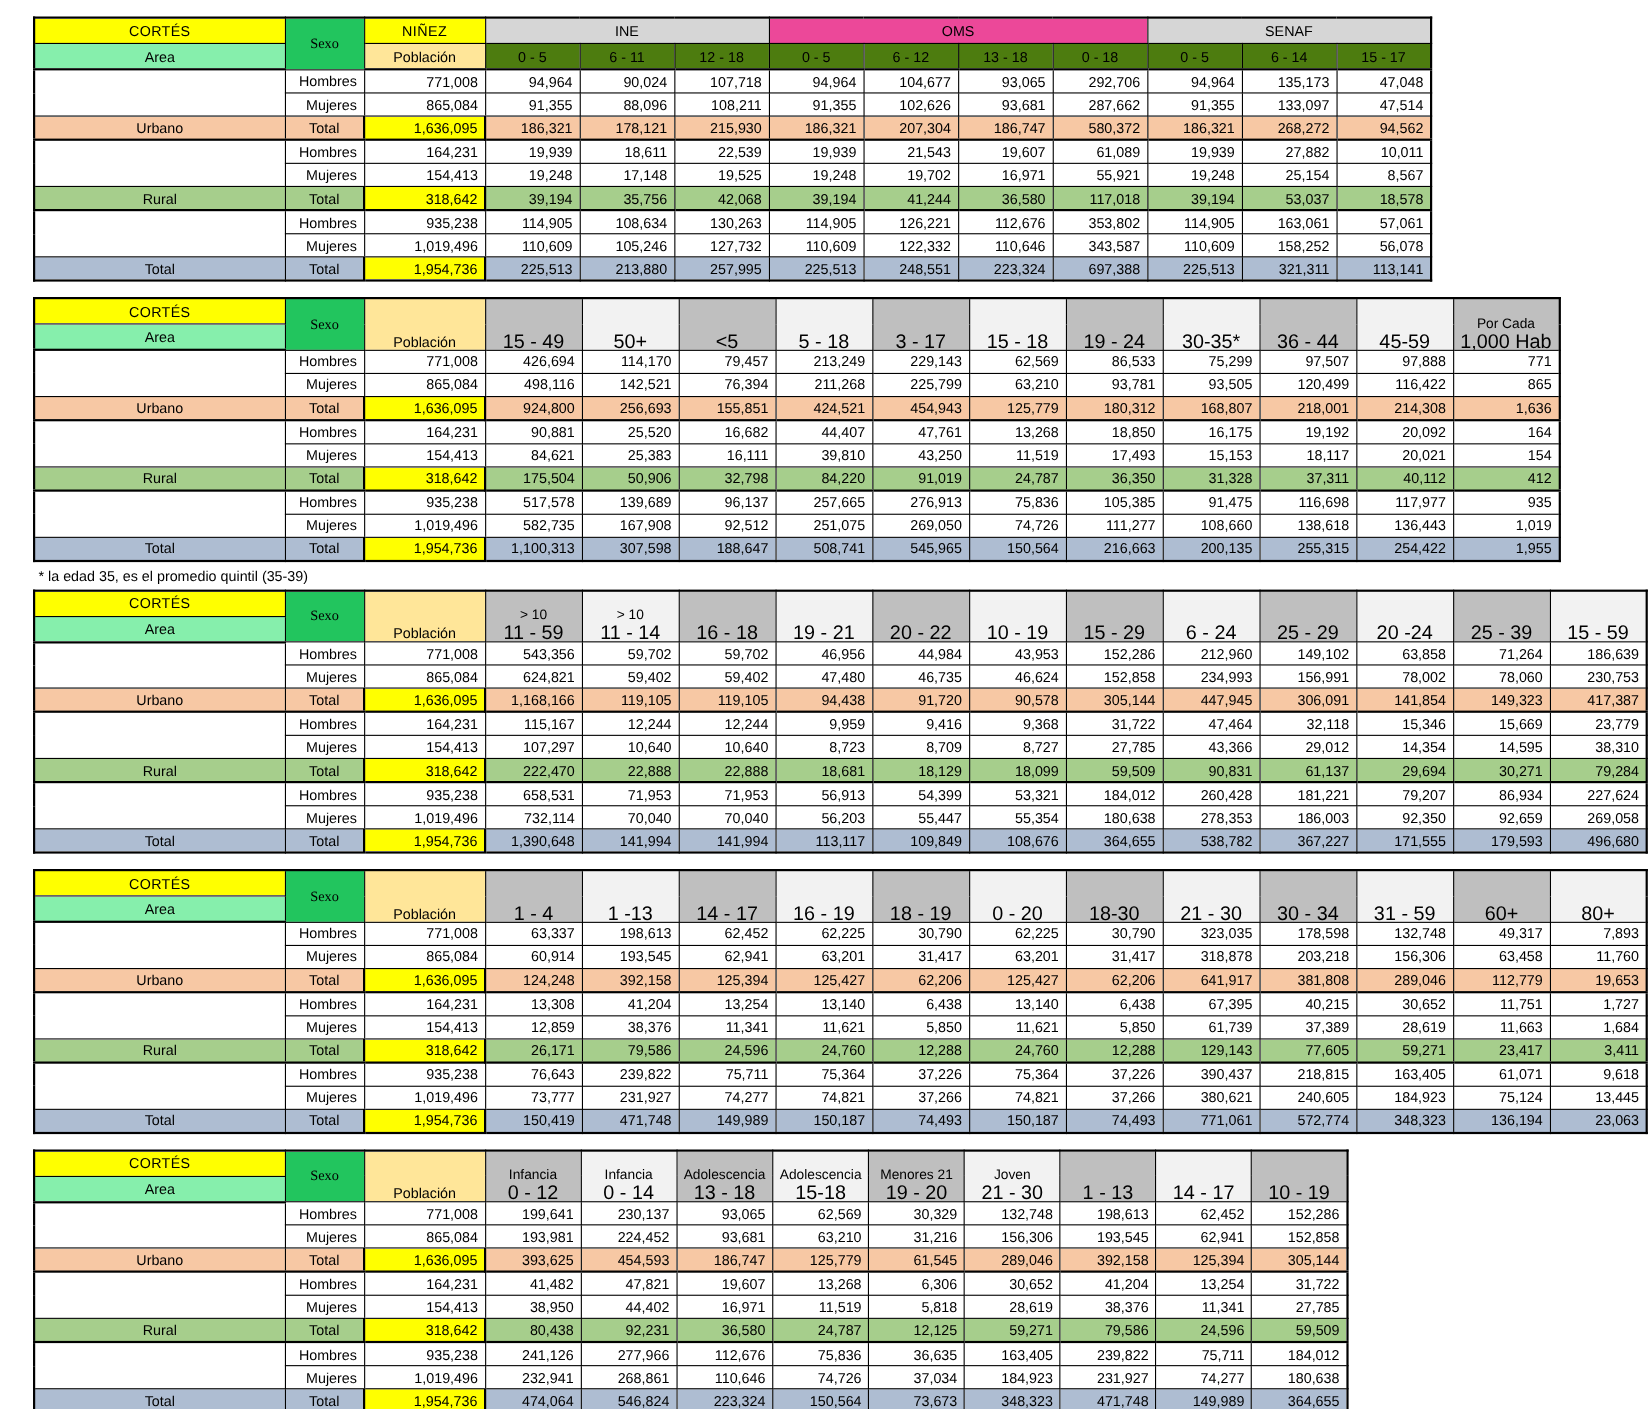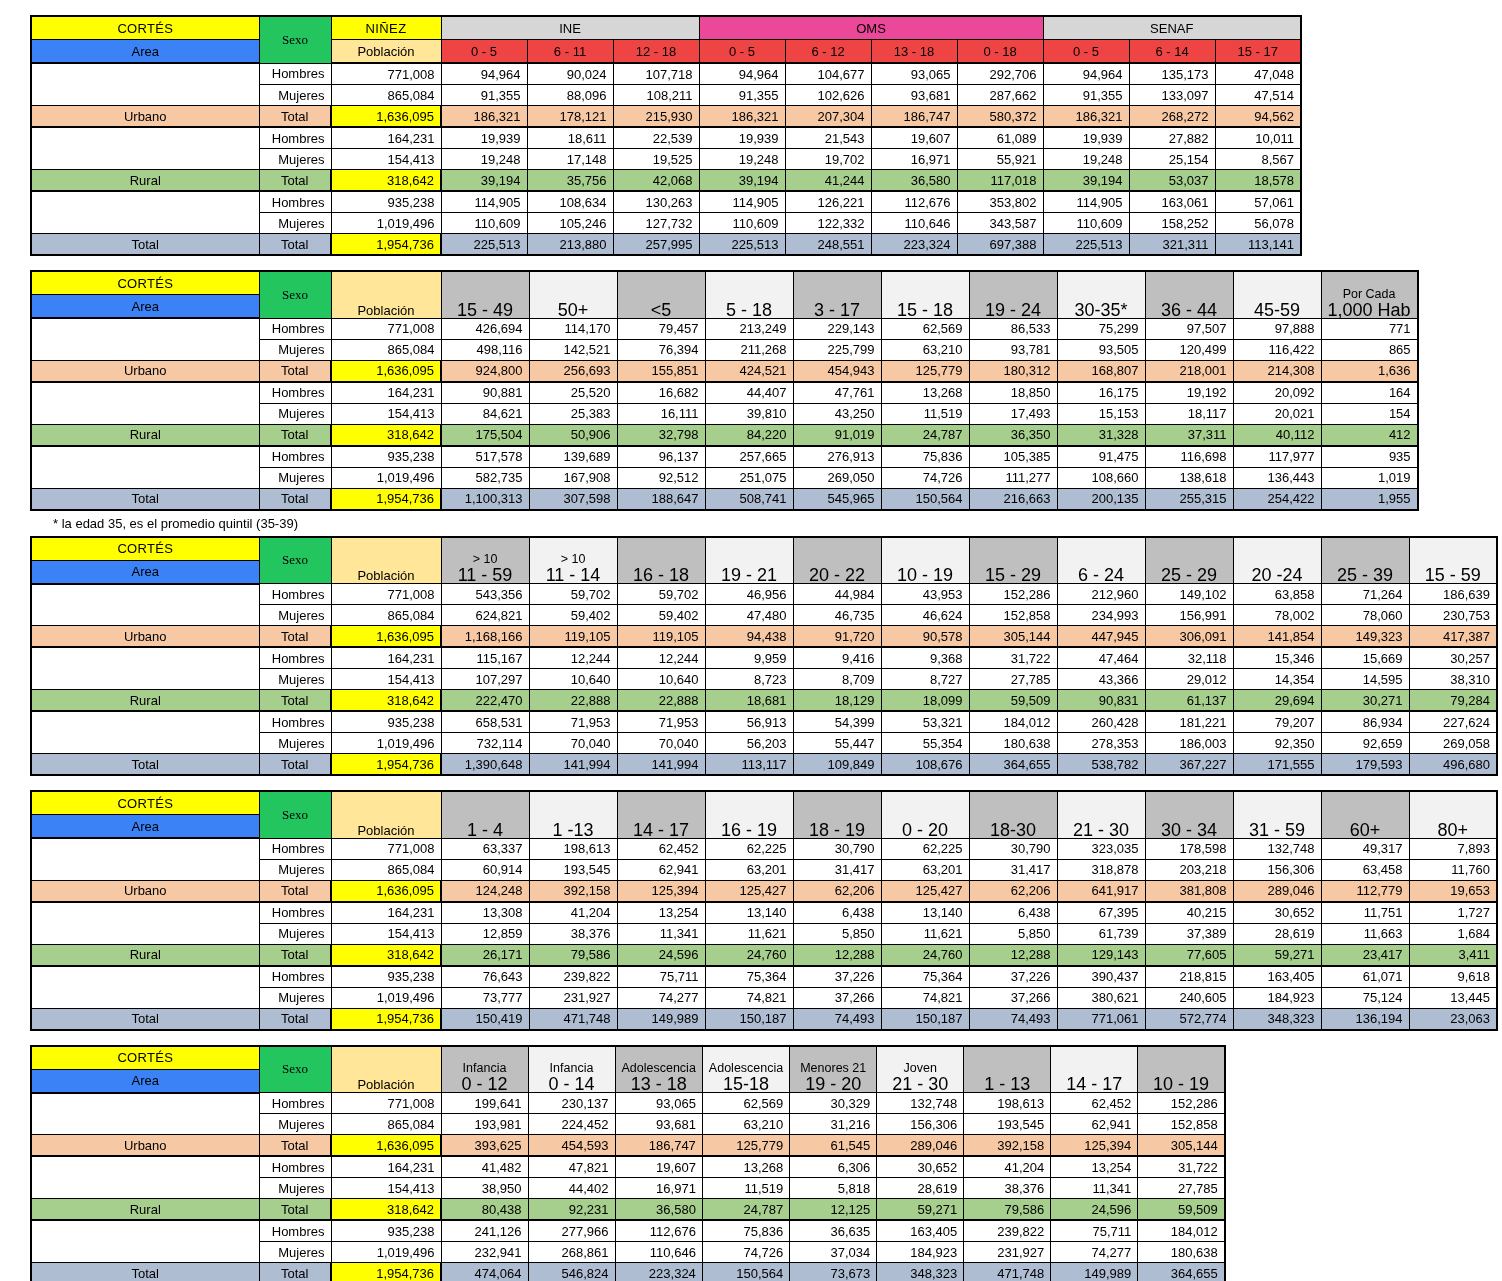--- a/index.html
+++ b/index.html
@@ -9,26 +9,26 @@
   table.ptable { border-collapse:collapse; table-layout:fixed; border:2px solid #000; margin:0 0 14px 0; }
   table.ptable th, table.ptable td {
     border:1px solid #000; font-size:13px; padding:0 6px; height:20px;
     overflow:hidden; white-space:nowrap; font-weight:normal;
   }
   table.ptable thead th { height:22px; text-align:center; }
   table.ptable thead { }
   table.ptable thead tr:last-child th { border-bottom-width:2px; }
 
   .c-region { background:var(--yellow,#FFFF00); font-weight:bold; font-size:15px; letter-spacing:0.3px; }
-  .c-area   { background:#3b82f6; font-size:14px; }
+  .c-area   { background:#86efac; font-size:14px; }
   .c-sexo   { background:#22c55e; font-size:12px;font-family:Liberation Serif, serif; }
   .c-ninez  { background:var(--yellow,#FFFF00); font-size:11px; font-weight:bold; letter-spacing:0.4px; }
   .c-pob    { background:var(--tan,#FFE699); font-size:13.5px; }
   .c-pob2   { vertical-align:bottom; padding-bottom:4px; }
-  .c-colwhite { background:#ef4444; }
+  .c-colwhite { background:#4d7c0f; }
   .t-dark  { background:var(--header-dark,#BFBFBF); }
   .t-light { background:var(--header-light,#F2F2F2); }
   .c-col2  { vertical-align:bottom; padding-bottom:3px; }
   .cl-top  { font-size:12.5px; min-height:16px; line-height:16px; }
   .cl-main { font-size:18px; line-height:16px; }
   .c-band  { text-align:left; font-size:13.5px; }
   .band-light { background:#D6D6D6; }
   .band-mid   { background:#ec4899; }
 
   td.v, td.c-pobval { text-align:right; }
@@ -37,21 +37,21 @@
   td.a-label { text-align:center; font-size:13.5px; }
   td.a-blank { background:#fff; }
 
   tr.r-urbano td { background:var(--urbano-row,#F7C8A4); border-bottom-width:2px; }
   tr.r-rural  td { background:var(--rural-row,#A6CE8C); border-bottom-width:2px; }
   tr.r-total  td { background:var(--total-row,#AEBDD2); }
   tr.r-urbano td.c-pobval, tr.r-rural td.c-pobval, tr.r-total td.c-pobval {
     background:var(--yellow,#FFFF00); border-left-width:2px; border-right-width:2px;
   }
 
-  .note { font-size:13px; margin:-9px 0 5px 23px; }
+  .note { font-size:13px; margin:-9px 0 5px 5px; }
 </style>
 </head>
 <body>
 
 <div class="sheet">
 
   <table class="ptable">
       <colgroup>
         <col style="width:228px">
         <col style="width:72px">
@@ -580,21 +580,21 @@
           <td class="v">12,244</td>
           <td class="v">12,244</td>
           <td class="v">9,959</td>
           <td class="v">9,416</td>
           <td class="v">9,368</td>
           <td class="v">31,722</td>
           <td class="v">47,464</td>
           <td class="v">32,118</td>
           <td class="v">15,346</td>
           <td class="v">15,669</td>
-          <td class="v">30,257</td>
+          <td class="v">23,779</td>
         </tr>
         <tr class="r-plain">
           <td class="s-sex">Mujeres</td>
           <td class="c-pobval">154,413</td>
           <td class="v">107,297</td>
           <td class="v">10,640</td>
           <td class="v">10,640</td>
           <td class="v">8,723</td>
           <td class="v">8,709</td>
           <td class="v">8,727</td>

